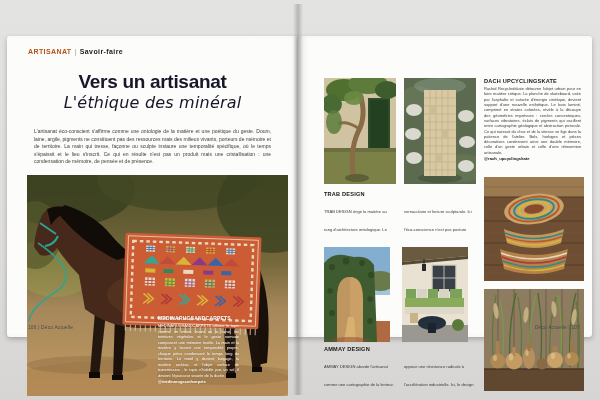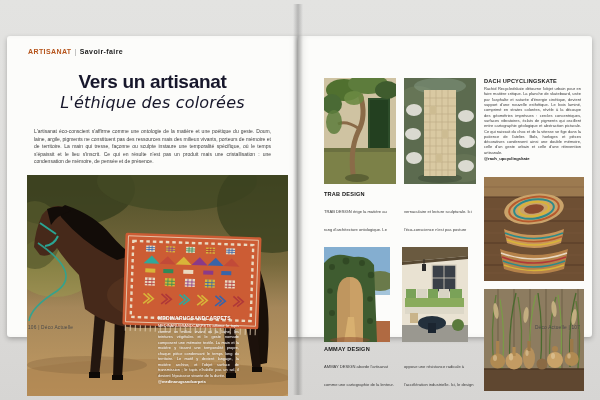--- a/index.html
+++ b/index.html
@@ -62,21 +62,21 @@
 <body>
 
 <div class="page page-left">
 
   <div class="kicker">
     <span class="sec">ARTISANAT</span><span class="div">|</span><span class="sub">Savoir-faire</span>
   </div>
 
   <div class="title-block">
     <div class="title-l1">Vers un artisanat</div>
-    <div class="subtitle">L'éthique des colorées</div>
+    <div class="subtitle">L'éthique des minéral</div>
   </div>
 
   <div class="intro">L'artisanat éco-conscient s'affirme comme une ontologie de la matière et une poétique du geste. Doum, laine, argile, pigments ne constituent pas des ressources mais des milieux vivants, porteurs de mémoire et de territoire. La main qui tresse, façonne ou sculpte instaure une temporalité spécifique, où le temps s'épaissit et le lieu s'inscrit. Ce qui en résulte n'est pas un produit mais une cristallisation : une condensation de mémoire, de pensée et de présence.</div>
 
   <div class="photo-main">
     <svg viewBox="0 0 261 221" preserveAspectRatio="none">
       <defs>
         <linearGradient id="bgH" x1="0" y1="0" x2="0" y2="1">
           <stop offset="0" stop-color="#4e4f29"></stop>
           <stop offset="0.40" stop-color="#77693c"></stop>

